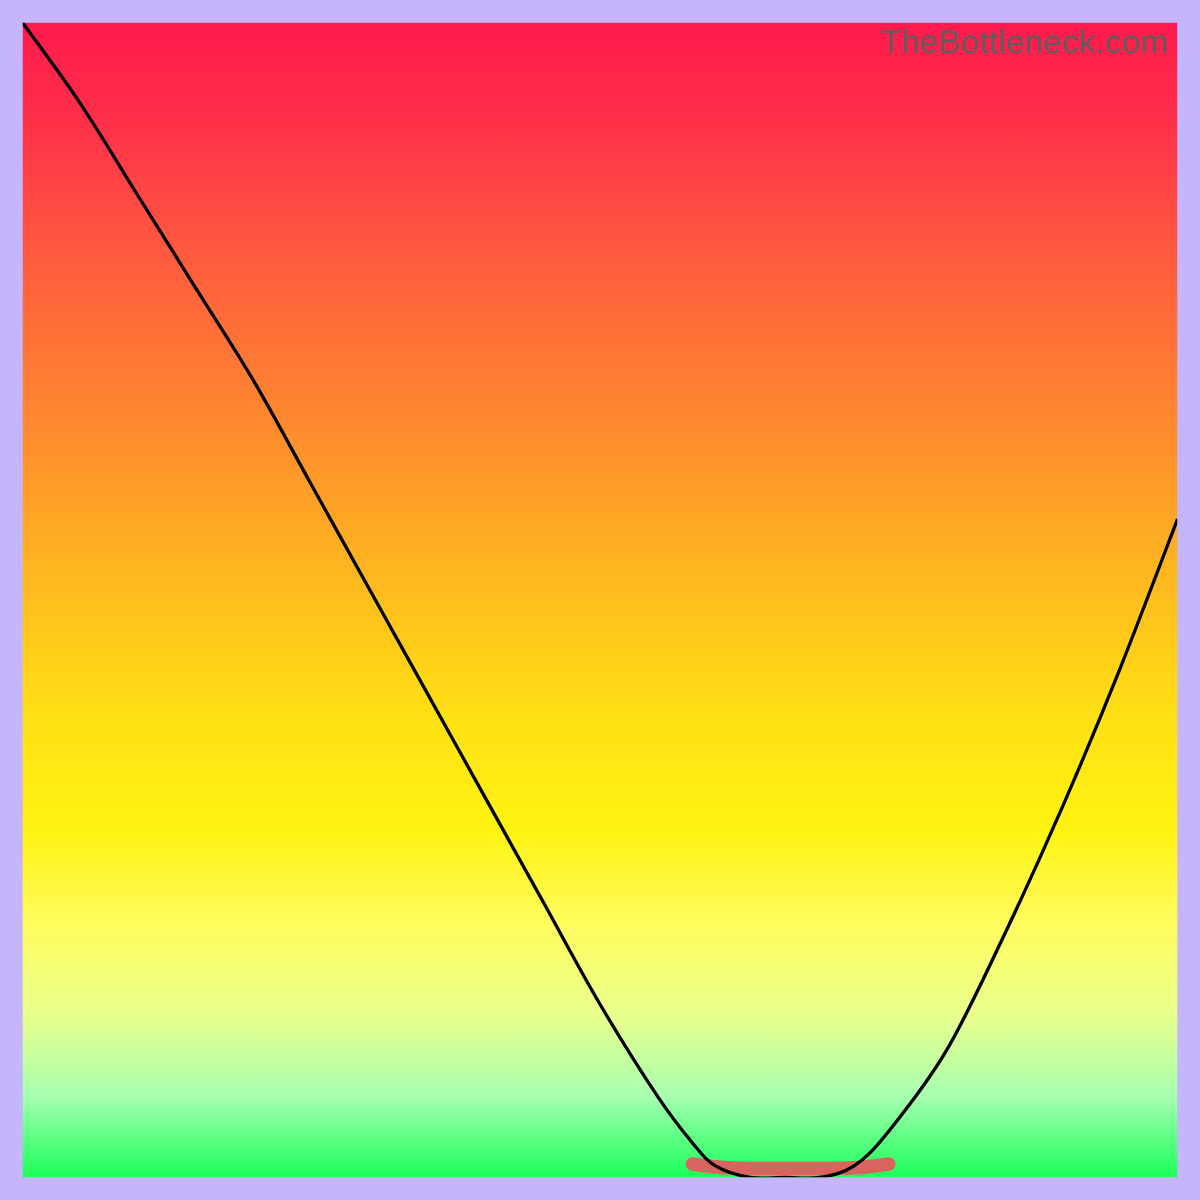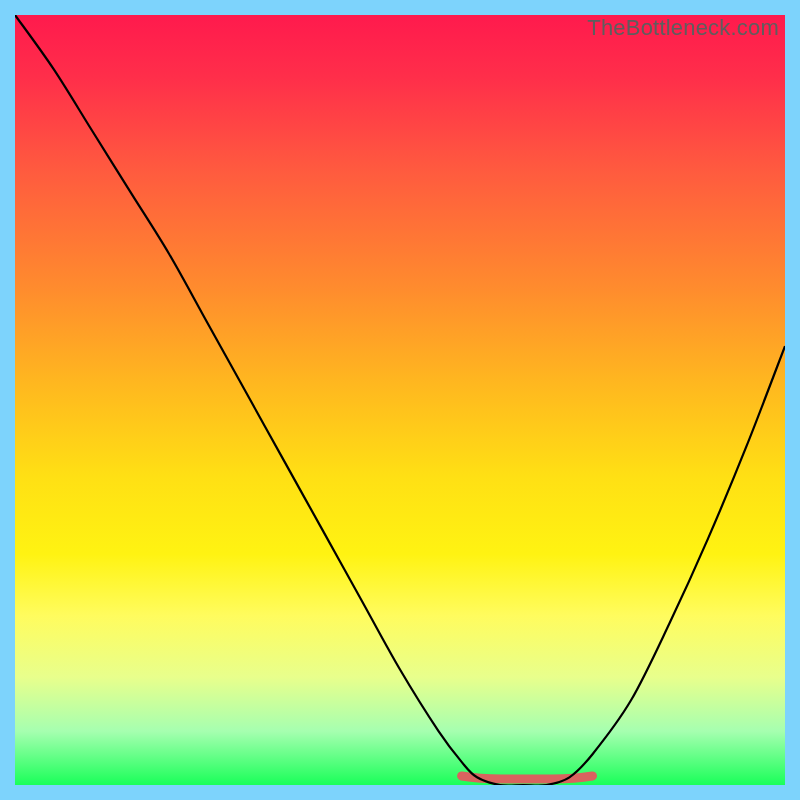--- a/index.html
+++ b/index.html
@@ -1,20 +1,20 @@
 <!DOCTYPE html>
 <html><head>
 <meta charset="utf-8">
 <style>
   * { margin: 0; padding: 0; box-sizing: border-box; }
   html, body { width: 800px; height: 800px; overflow: hidden; }
   .frame {
     width: 800px;
     height: 800px;
-    background: #7dd3fc;
+    background: #c4b5fd;
     position: relative;
   }
   .plot-area {
     position: absolute;
     left: 15px;
     top: 15px;
     width: 770px;
     height: 770px;
     overflow: hidden;
   }

